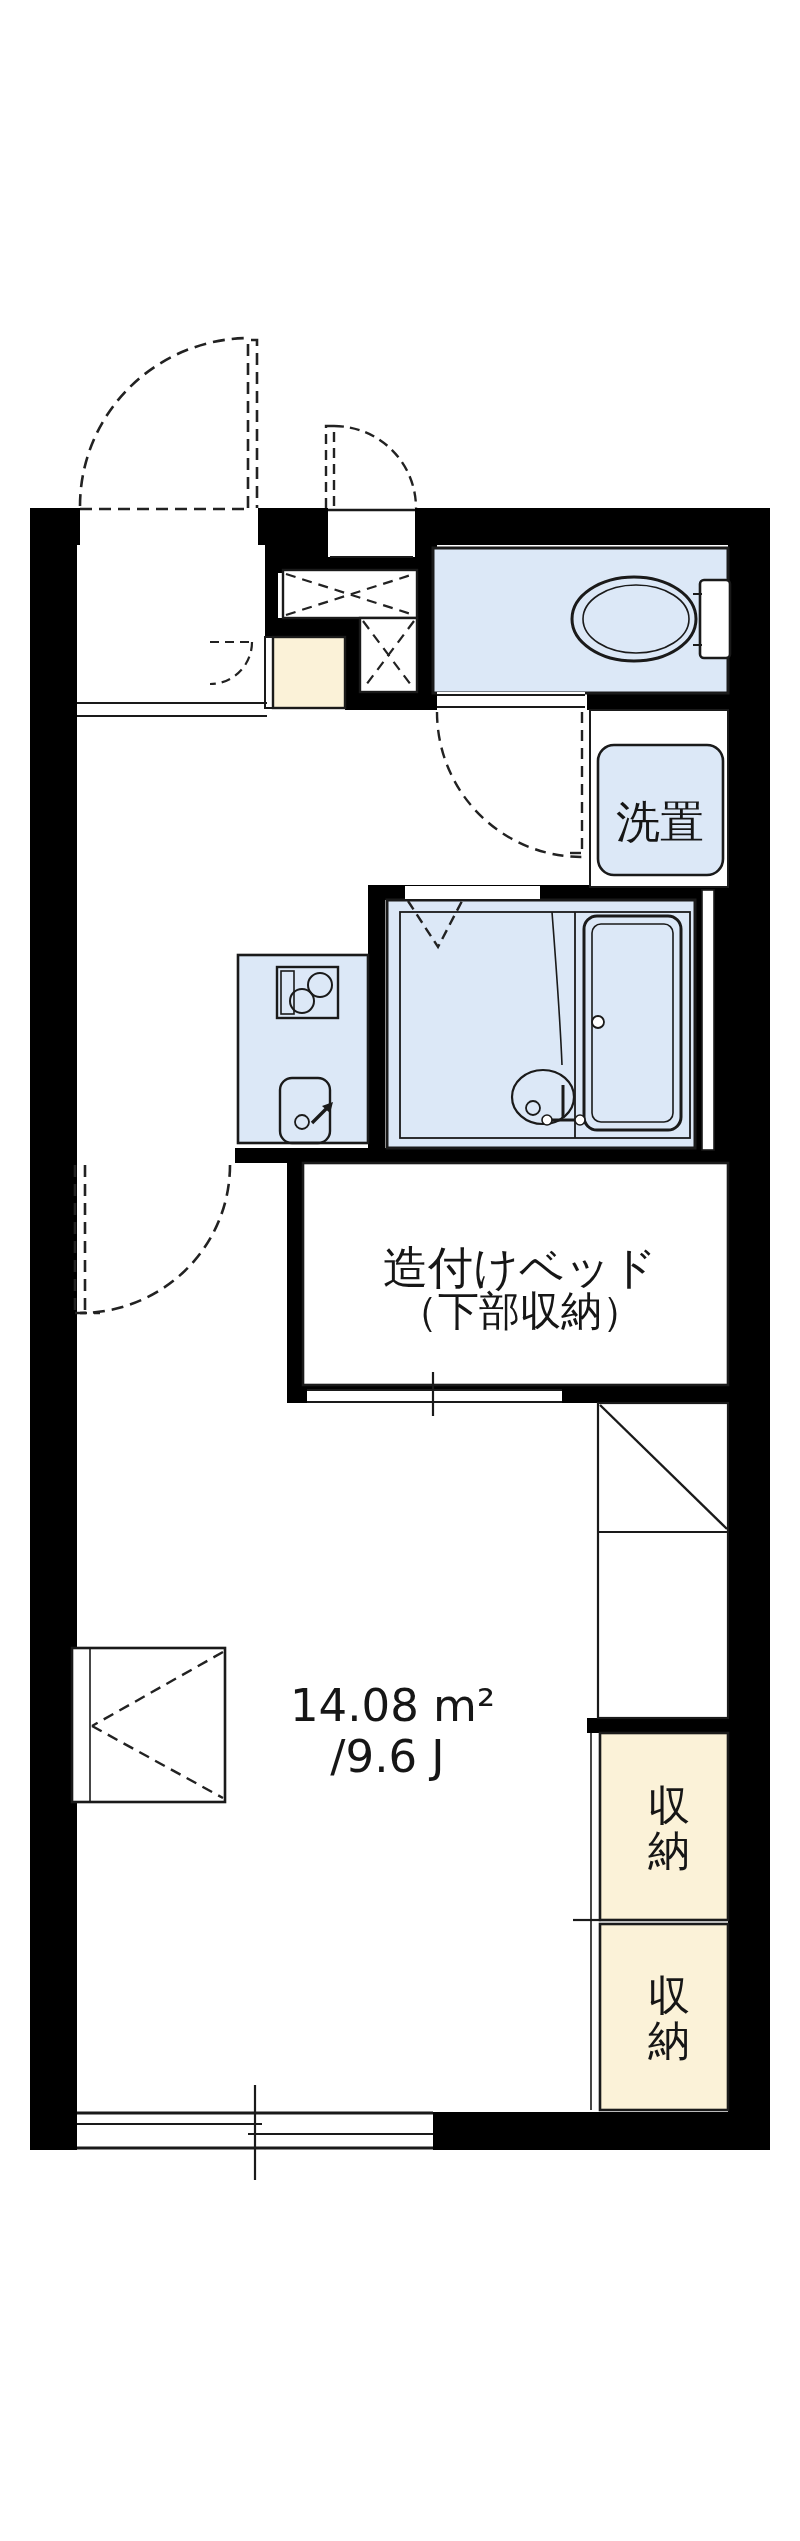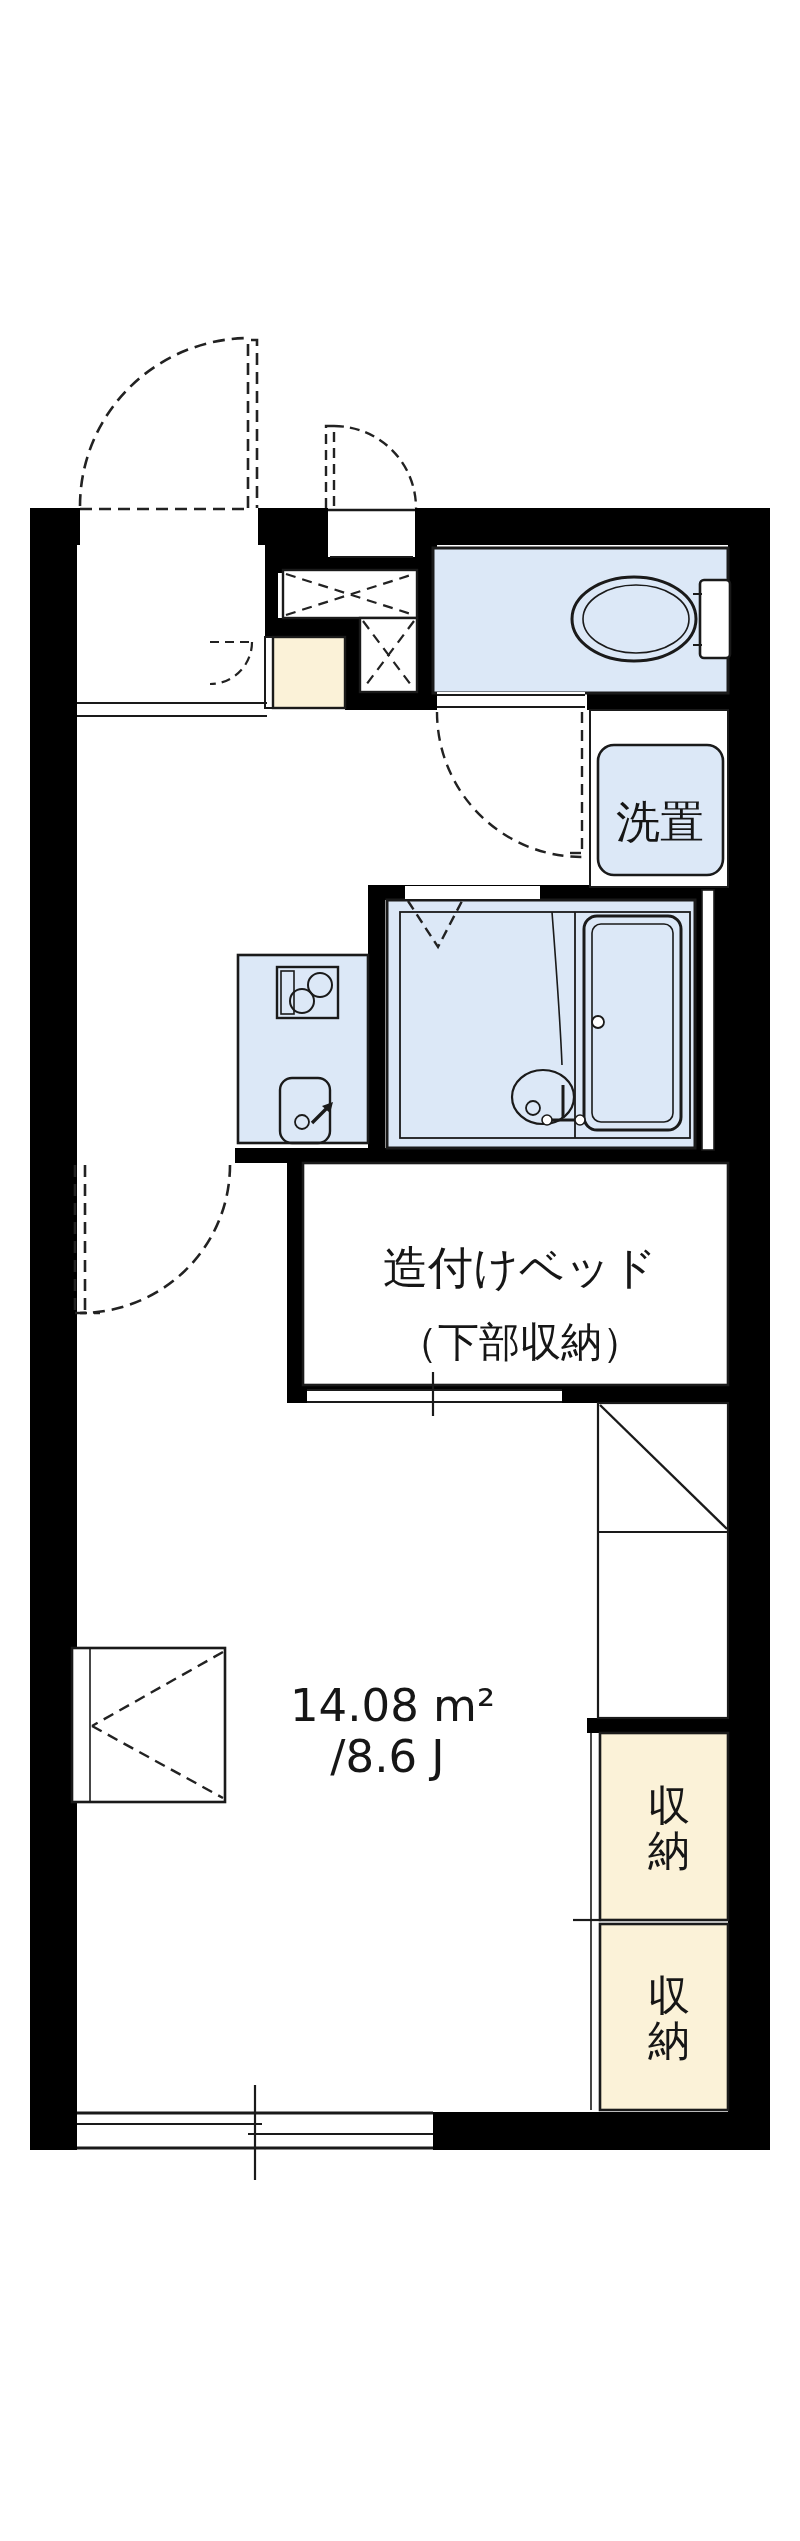--- a/index.html
+++ b/index.html
@@ -185,18 +185,18 @@
     <line x1="210" y1="642" x2="252" y2="642"></line>
     <path d="M 252 642 A 42 42 0 0 1 210 684"></path>
   </g>
   <g class="dash" stroke-width="2.4" stroke-dasharray="10 6">
     <polyline points="408,901 438,947 462,901"></polyline>
   </g>
 </svg>
 
   <div class="lbl" style="left:590px;top:797px;width:140px;font-size:44px;">洗置</div>
   <div class="lbl" style="left:320px;top:1242px;width:400px;font-size:45px;">造付けベッド</div>
-  <div class="lbl" style="left:320px;top:1319px;width:400px;font-size:41px;">（下部収納）</div>
+  <div class="lbl" style="left:320px;top:1288px;width:400px;font-size:41px;">（下部収納）</div>
   <div class="lbl" style="left:230px;top:1680px;width:325px;font-size:45px;">14.08 m²</div>
-  <div class="lbl" style="left:225px;top:1731px;width:325px;font-size:45px;">/8.6 J</div>
+  <div class="lbl" style="left:225px;top:1731px;width:325px;font-size:45px;">/9.6 J</div>
   <div class="lbl wrapv" style="left:640px;top:1783px;width:50px;font-size:42px;line-height:1.08;">収納</div>
   <div class="lbl wrapv" style="left:640px;top:1973px;width:50px;font-size:42px;line-height:1.08;">収納</div>
 </div>
 
 </body></html>

